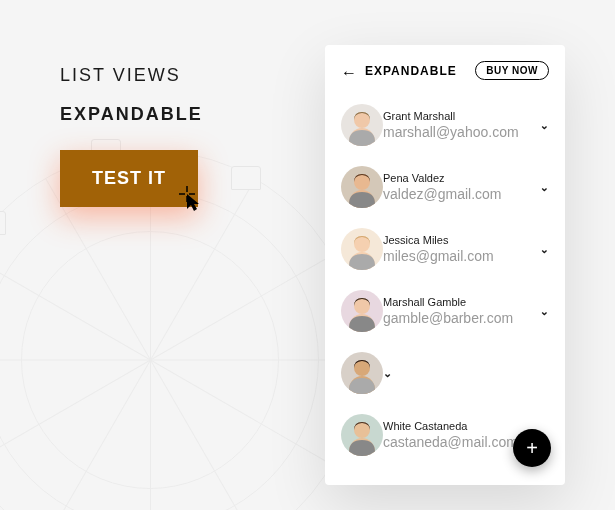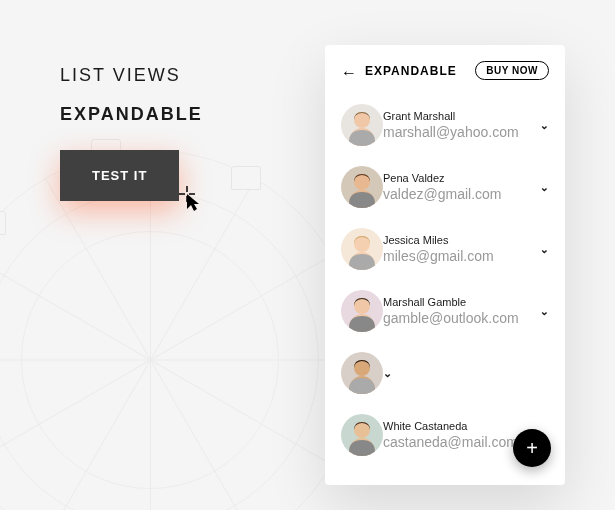--- a/index.html
+++ b/index.html
@@ -5,21 +5,21 @@
 *{margin:0;padding:0;box-sizing:border-box}
 body{width:615px;height:510px;background:#f5f5f5;font-family:-apple-system,BlinkMacSystemFont,"Segoe UI",sans-serif;position:relative;overflow:hidden}
 .bg-wheel{position:absolute;left:-60px;top:150px;width:420px;height:420px;border:1px solid #e8e8e8;border-radius:50%;opacity:.7}
 .bg-wheel::before{content:"";position:absolute;inset:40px;border:1px solid #e8e8e8;border-radius:50%}
 .bg-wheel::after{content:"";position:absolute;inset:80px;border:1px solid #e8e8e8;border-radius:50%}
 .spoke{position:absolute;left:50%;top:50%;width:1px;height:210px;background:#e8e8e8;transform-origin:top}
 .cabin{position:absolute;width:30px;height:24px;border:1px solid #e0e0e0;border-radius:3px 3px 1px 1px;background:#f5f5f5}
 .heading{position:absolute;left:60px;top:65px;letter-spacing:2px}
 .heading .line1{font-size:18px;font-weight:300;color:#1a1a1a;margin-bottom:18px}
 .heading .line2{font-size:18px;font-weight:700;color:#1a1a1a}
-.test-btn{position:absolute;left:60px;top:150px;background:#404040;color:#fff;padding:18px 32px;font-size:13px;font-weight:600;letter-spacing:1px;border:none;cursor:pointer;box-shadow:0 10px 30px rgba(255,87,34,.4)}
+.test-btn{position:absolute;left:60px;top:150px;background:#a16207;color:#fff;padding:18px 32px;font-size:18px;font-weight:600;letter-spacing:1px;border:none;cursor:pointer;box-shadow:0 10px 30px rgba(255,87,34,.4)}
 .cursor{position:absolute;left:179px;top:186px;z-index:5}
 .phone{position:absolute;right:50px;top:45px;width:240px;height:440px;background:#fff;border-radius:4px;box-shadow:0 20px 60px rgba(0,0,0,.12);padding:16px 0;display:flex;flex-direction:column}
 .phone-header{display:flex;align-items:center;padding:0 16px 14px;gap:8px}
 .back-arrow{font-size:16px;font-weight:700;cursor:pointer}
 .phone-title{font-size:12px;font-weight:700;letter-spacing:1px;flex:1}
 .buy-btn{border:1.5px solid #000;background:#fff;border-radius:12px;padding:3px 10px;font-size:10px;font-weight:600;letter-spacing:.5px;cursor:pointer}
 .list{flex:1;overflow:hidden}
 .item{display:flex;align-items:center;padding:10px 16px;cursor:pointer}
 .avatar{width:42px;height:42px;border-radius:50%;flex-shrink:0;background:#ddd;position:relative;overflow:hidden}
 .avatar svg{width:100%;height:100%}
@@ -121,21 +121,21 @@
     <div class="avatar" style="background:#e8d8e0">
       <svg viewBox="0 0 42 42">
             <circle cx="21" cy="16" r="8" fill="#f0c8a8"></circle>
             <path d="M21 8 Q13 8 13 16 Q13 10 21 9 Q29 10 29 16 Q29 8 21 8" fill="#3a2818"></path>
             <ellipse cx="21" cy="38" rx="13" ry="14" fill="#f0c8a8"></ellipse>
             <path d="M8 38 Q8 26 21 26 Q34 26 34 38 L34 42 L8 42 Z" fill="#888"></path>
           </svg>
     </div>
     <div class="info">
       <div class="name">Marshall Gamble</div>
-      <div class="email">gamble@outlook.com</div>
+      <div class="email">gamble@barber.com</div>
     </div>
     <span class="chev">⌄</span>
       </div>
       <div class="item">
     <div class="avatar" style="background:#d8d0c8">
       <svg viewBox="0 0 42 42">
             <circle cx="21" cy="16" r="8" fill="#d8a878"></circle>
             <path d="M21 8 Q13 8 13 16 Q13 10 21 9 Q29 10 29 16 Q29 8 21 8" fill="#2a1810"></path>
             <ellipse cx="21" cy="38" rx="13" ry="14" fill="#d8a878"></ellipse>
             <path d="M8 38 Q8 26 21 26 Q34 26 34 38 L34 42 L8 42 Z" fill="#aaa"></path>

